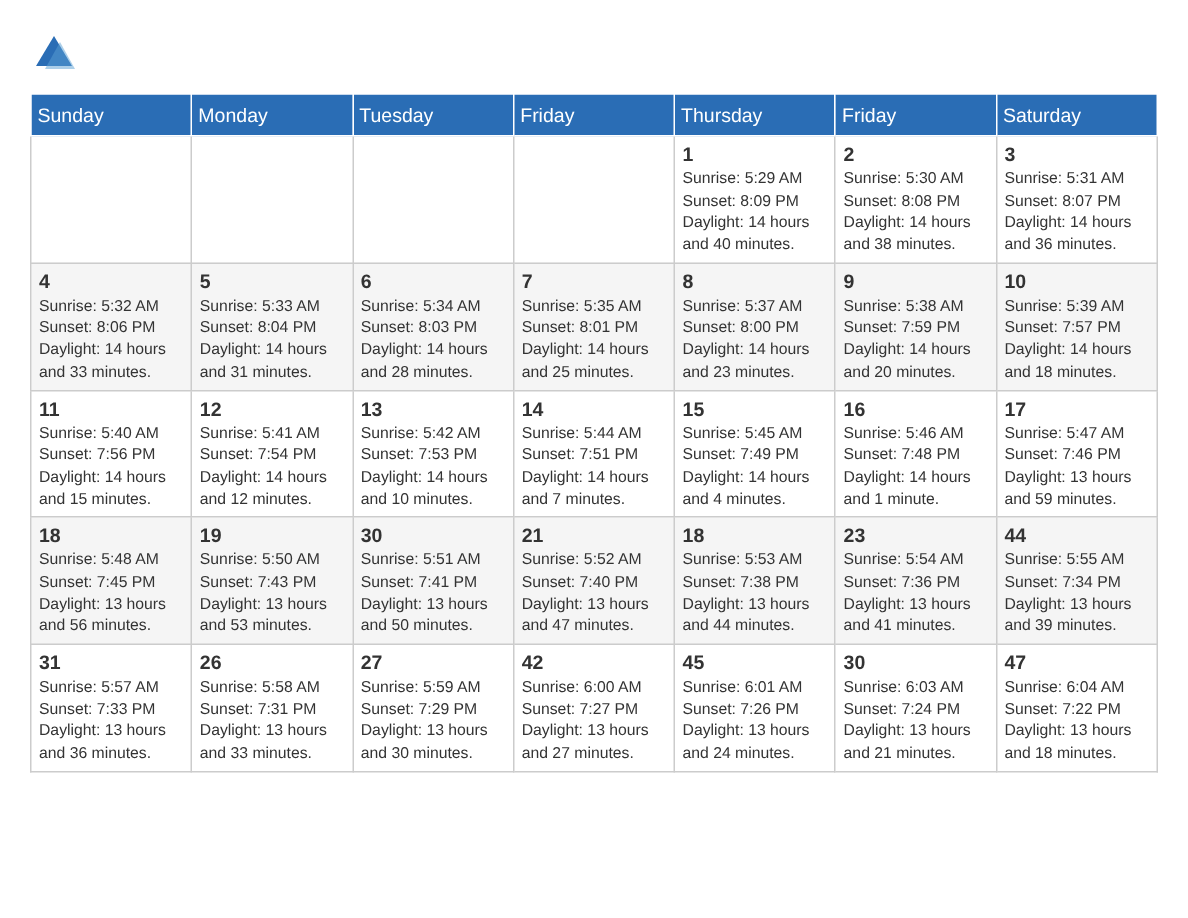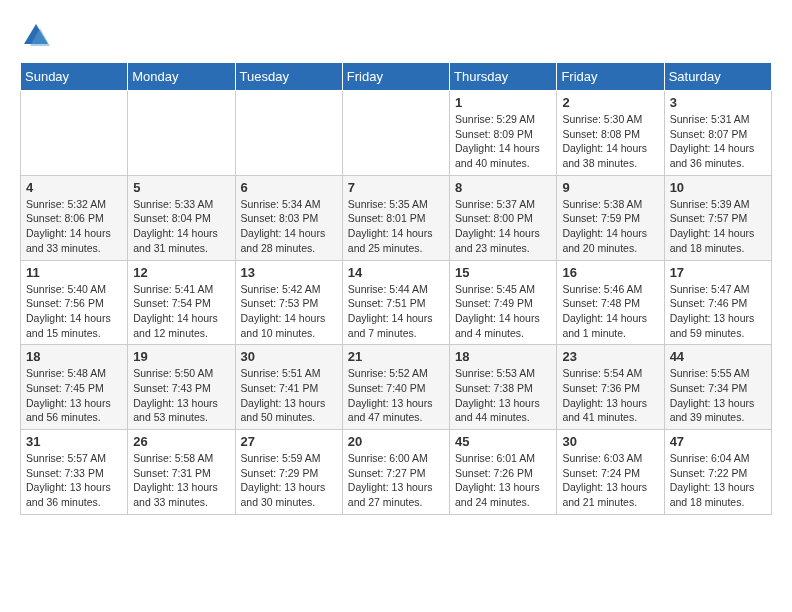--- a/index.html
+++ b/index.html
@@ -240,21 +240,21 @@
         </td>
         <td>
           <span class="day-number">26</span>
           <div class="day-info">Sunrise: 5:58 AM<br>Sunset: 7:31 PM<br>Daylight: 13 hours<br>and 33 minutes.</div>
         </td>
         <td>
           <span class="day-number">27</span>
           <div class="day-info">Sunrise: 5:59 AM<br>Sunset: 7:29 PM<br>Daylight: 13 hours<br>and 30 minutes.</div>
         </td>
         <td>
-          <span class="day-number">20</span>
+          <span class="day-number">42</span>
           <div class="day-info">Sunrise: 6:00 AM<br>Sunset: 7:27 PM<br>Daylight: 13 hours<br>and 27 minutes.</div>
         </td>
         <td>
           <span class="day-number">45</span>
           <div class="day-info">Sunrise: 6:01 AM<br>Sunset: 7:26 PM<br>Daylight: 13 hours<br>and 24 minutes.</div>
         </td>
         <td>
           <span class="day-number">30</span>
           <div class="day-info">Sunrise: 6:03 AM<br>Sunset: 7:24 PM<br>Daylight: 13 hours<br>and 21 minutes.</div>
         </td>

